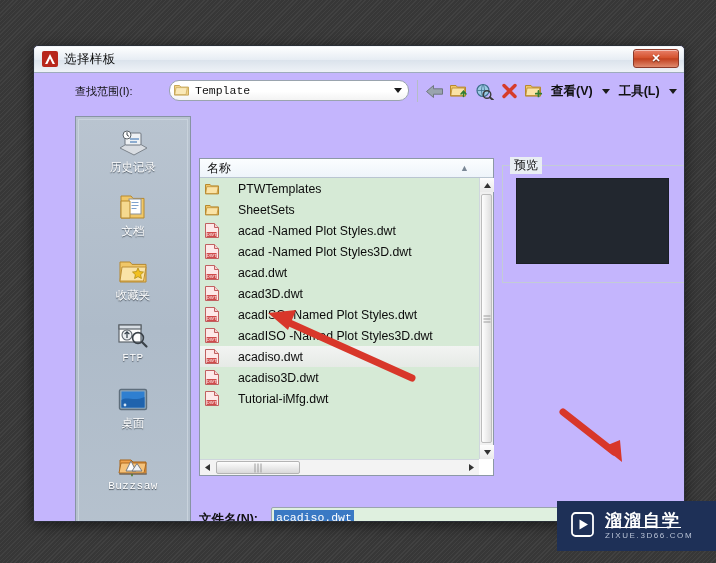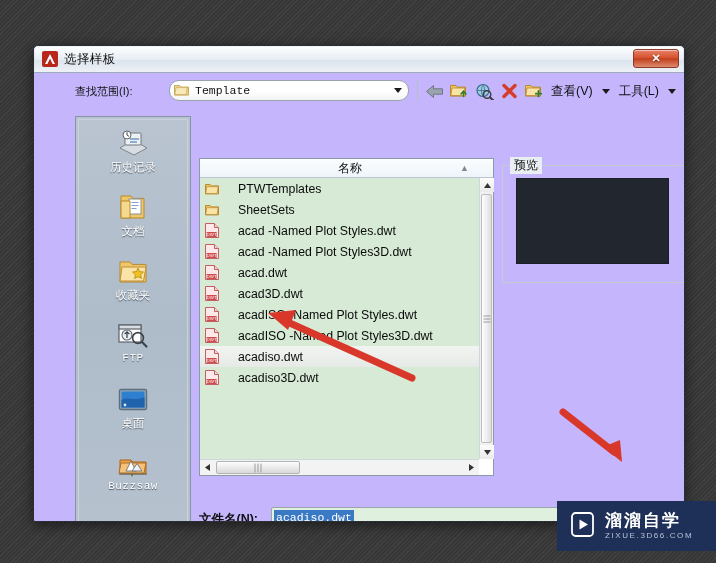--- a/index.html
+++ b/index.html
@@ -68,21 +68,21 @@
   .lookin-combo .folder-ico { margin-left:4px; }
   .lookin-combo .ci-text {
     margin-left:6px; font-family:"Liberation Mono", monospace; font-size:11.5px; color:#111;
   }
   .lookin-combo .arrow-box {
     position:absolute; right:2px; top:2px; width:16px; height:15px;
     display:flex; align-items:center; justify-content:center;
   }
   .tri-down { width:0;height:0;border-left:4px solid transparent;border-right:4px solid transparent;border-top:5px solid #1b1b1b; }
 
-  #toolbar { position:absolute; left:381px; top:5px; height:26px; display:flex; align-items:center; gap:4px;}
+  #toolbar { position:absolute; left:381px; top:5px; height:26px; display:flex; align-items:center; gap:4px;font-weight:bold;}
   .tb-sep { width:1px; height:22px; background:#b5bdc6; margin:0 2px; }
   .tb-icon { width:21px; height:21px; display:flex; align-items:center; justify-content:center; cursor:pointer; border-radius:2px;}
   .tb-text { font-size:12.5px; color:#111; padding:0 2px; cursor:pointer; }
   .tb-arrow { width:14px;height:20px;display:flex;align-items:center;justify-content:center;cursor:pointer;}
 
   
   #places {
     position:absolute; left:41px; top:70px; width:116px; height:428px;
     background:linear-gradient(180deg,#b9c4d0 0%,#aebbc9 50%,#b6c2ce 100%);
     border:1px solid #8794a3;
@@ -98,21 +98,21 @@
   .place .pl.mono { font-family:Liberation Mono, monospace; font-size:11px; letter-spacing:.5px;}
 
   
   #listwrap {
     position:absolute; left:165px; top:112px; width:295px; height:318px;
     border:1px solid #8c99a6; background:#fff;
   }
   .col-head {
     height:19px; background:linear-gradient(180deg,#fbfdff 0%,#eef4fa 100%);
     border-bottom:1px solid #b9c5d1; position:relative;
-    font-size:12px; color:#111; display:flex; align-items:center; padding-left:7px;justify-content:center;
+    font-size:12px; color:#111; display:flex; align-items:center; padding-left:7px;
   }
   .col-head .sortarrow { position:absolute; right:24px; top:4px; font-size:9px; color:#7a8795;}
   #filelist {
     position:absolute; top:19px; left:0; right:14px; bottom:16px;
     background:#d6ead6; overflow:hidden;
   }
   .frow {
     height:21px; display:flex; align-items:center; padding-left:5px;
     font-size:12.3px; color:#0b0b0b; cursor:default;
   }
@@ -164,21 +164,21 @@
 
   
   #annot { position:absolute; inset:0; pointer-events:none; }
 
   
   #watermark {
     position:absolute; left:557px; top:501px; width:159px; height:50px;
     background:#1e3057; display:flex; align-items:center; padding-left:12px; gap:9px;
   }
   #watermark .wm-texts { display:flex; flex-direction:column; }
-  #watermark .wm-main { color:#fff; font-size:17px; letter-spacing:2px; font-weight:bold; line-height:19px;}
+  #watermark .wm-main { color:#fff; font-size:17px; letter-spacing:2px; font-weight:bold; line-height:19px;text-decoration:underline;}
   #watermark .wm-sub { color:#b9c3d6; font-size:8px; letter-spacing:1.6px; line-height:11px;}
 </style>
 </head>
 <body>
 
 <div id="dialog">
 
   <div id="titlebar">
     <div class="tbar-inner"></div>
     <div class="app-icon">
@@ -443,20 +443,31 @@
         <div class="frow">
           <span style="display: flex;">
             <svg width="14" height="15" viewBox="0 0 14 15">
               <path d="M0.5 0.5h9l4 4v10h-13z" fill="#fde9e9" stroke="#c06060" stroke-width="1"></path>
               <path d="M9.5 0.5v4h4" fill="#f6d2d2" stroke="#c06060" stroke-width="1"></path>
               <rect x="1.6" y="9" width="10" height="5" fill="#cf4b4b"></rect>
               <text x="6.6" y="13.2" font-size="4.4" fill="#ffffff" text-anchor="middle" font-family="Liberation Sans, sans-serif">DWT</text>
             </svg>
           </span>
           <span class="nm">acadiso3D.dwt</span>
+        </div>
+        <div class="frow">
+          <span style="display: flex;">
+            <svg width="14" height="15" viewBox="0 0 14 15">
+              <path d="M0.5 0.5h9l4 4v10h-13z" fill="#fde9e9" stroke="#c06060" stroke-width="1"></path>
+              <path d="M9.5 0.5v4h4" fill="#f6d2d2" stroke="#c06060" stroke-width="1"></path>
+              <rect x="1.6" y="9" width="10" height="5" fill="#cf4b4b"></rect>
+              <text x="6.6" y="13.2" font-size="4.4" fill="#ffffff" text-anchor="middle" font-family="Liberation Sans, sans-serif">DWT</text>
+            </svg>
+          </span>
+          <span class="nm">Tutorial-iMfg.dwt</span>
         </div>
       </div>
 
     <div class="vscroll">
       <div class="vbtn">
         <svg width="7" height="5">
             <polygon points="3.5,0 7,5 0,5" fill="#333"></polygon>
           </svg>
       </div>
       <div class="vthumb">

